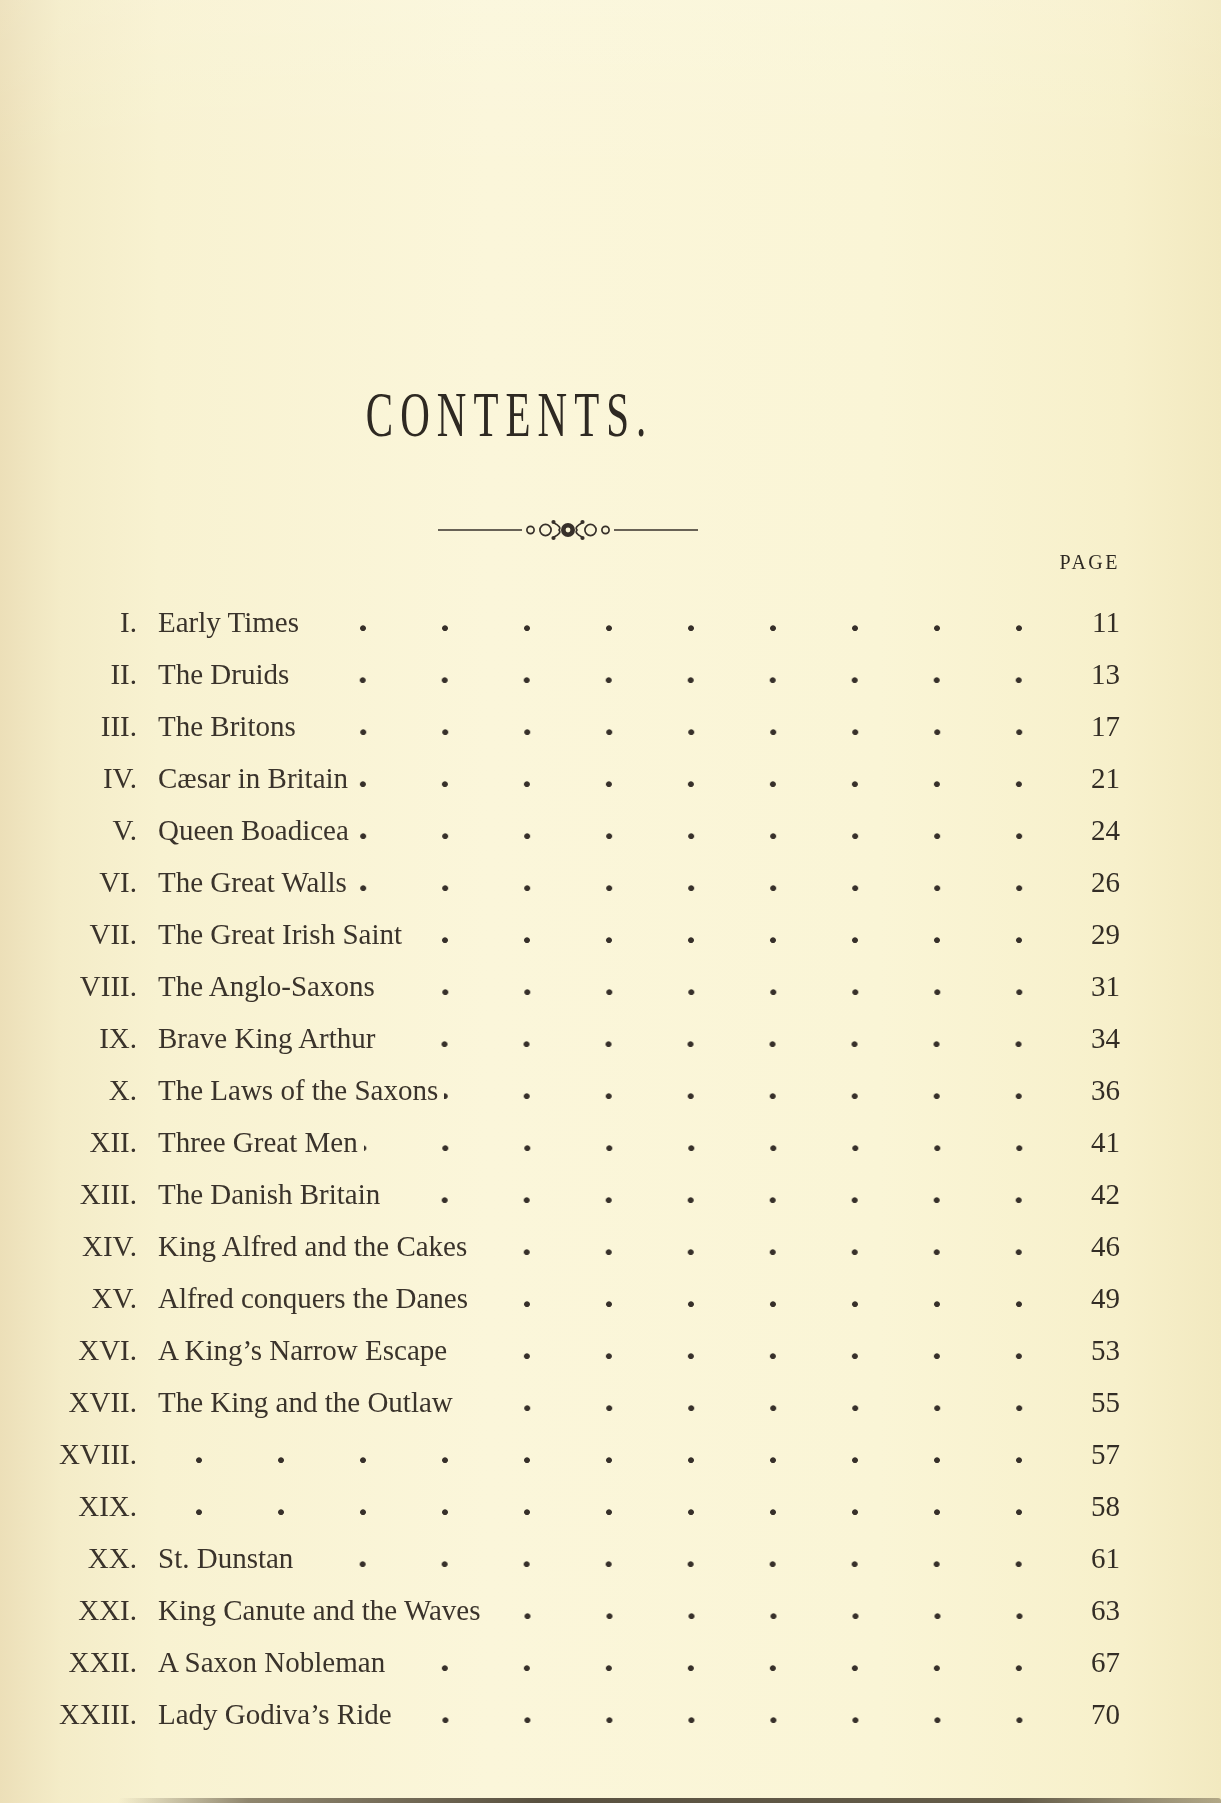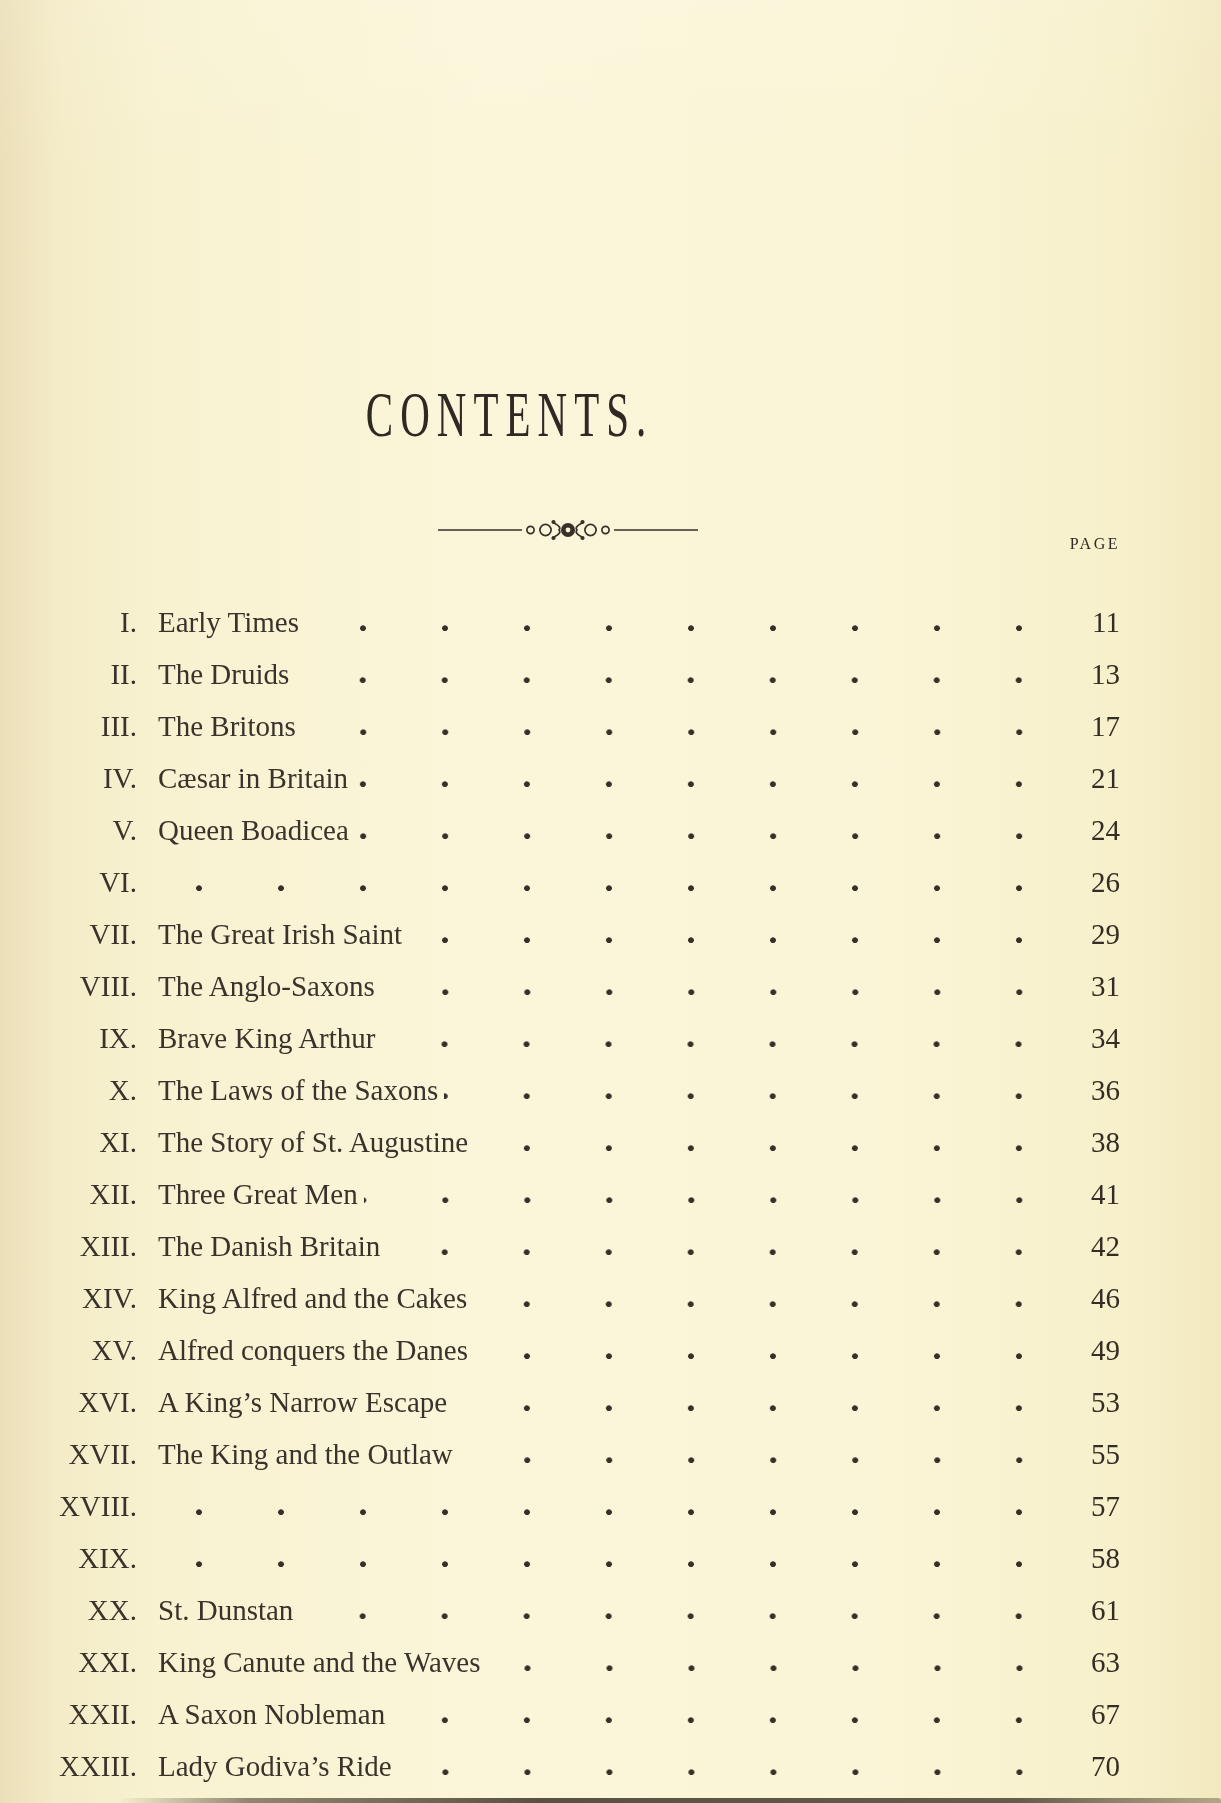--- a/index.html
+++ b/index.html
@@ -30,22 +30,22 @@
     transform:scaleX(0.64);
     transform-origin:50% 50%;
     white-space:nowrap;
   }
   
   .ornament{
     position:absolute; top:514px; left:438px; width:260px; height:32px;
   }
   
   .page-label{
-    position:absolute; top:535px; right:101px;
-    font-size:16px; letter-spacing:2.5px; color:#2e2922;margin-left:24px;
+    position:absolute; top:551px; right:101px;
+    font-size:20px; letter-spacing:2.5px; color:#2e2922;margin-left:24px;
   }
   
   .toc{
     position:absolute; top:596px; left:0; right:0;
   }
   .row{
     display:flex; height:52px; line-height:52px;
     padding-right:101px;
     font-size:29px; color:#3a332b;
     white-space:nowrap;
@@ -129,20 +129,21 @@
         <span class="pg">21</span>
       </div>
       <div class="row">
         <span class="num">V.</span>
         <span class="title">Queen Boadicea</span>
         <span class="leader"></span>
         <span class="pg">24</span>
       </div>
       <div class="row">
         <span class="num">VI.</span>
+        <span class="title">The Great Walls</span>
         <span class="leader"></span>
         <span class="pg">26</span>
       </div>
       <div class="row">
         <span class="num">VII.</span>
         <span class="title">The Great Irish Saint</span>
         <span class="leader"></span>
         <span class="pg">29</span>
       </div>
       <div class="row">
@@ -157,26 +158,20 @@
         <span class="leader"></span>
         <span class="pg">34</span>
       </div>
       <div class="row">
         <span class="num">X.</span>
         <span class="title">The Laws of the Saxons</span>
         <span class="leader"></span>
         <span class="pg">36</span>
       </div>
       <div class="row">
-        <span class="num">XI.</span>
-        <span class="title">The Story of St. Augustine</span>
-        <span class="leader"></span>
-        <span class="pg">38</span>
-      </div>
-      <div class="row">
         <span class="num">XII.</span>
         <span class="title">Three Great Men</span>
         <span class="leader"></span>
         <span class="pg">41</span>
       </div>
       <div class="row">
         <span class="num">XIII.</span>
         <span class="title">The Danish Britain</span>
         <span class="leader"></span>
         <span class="pg">42</span>

